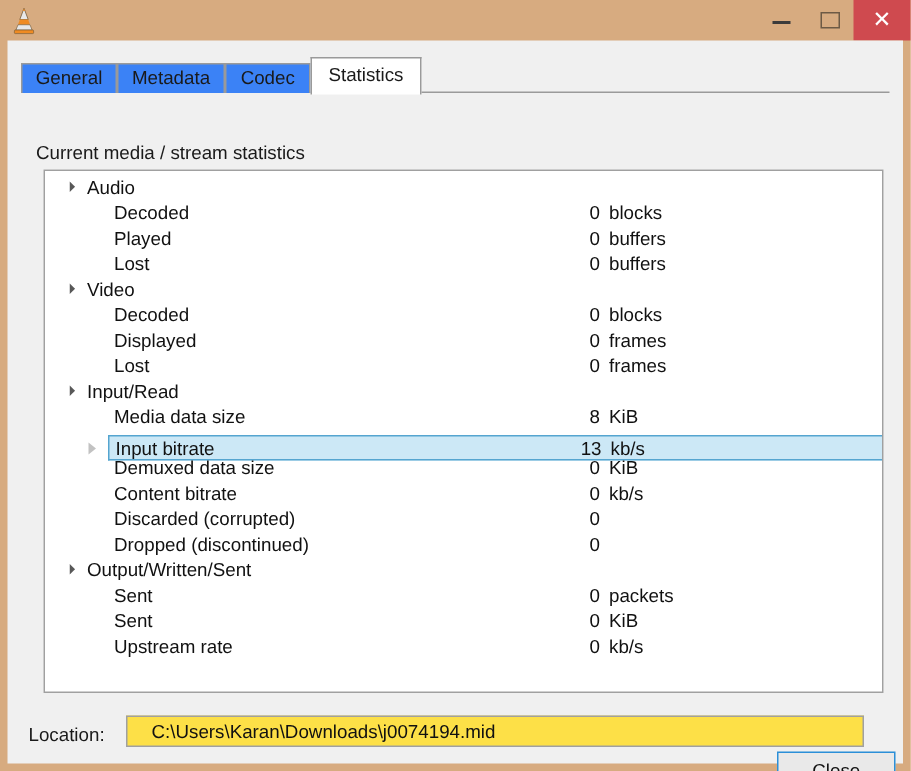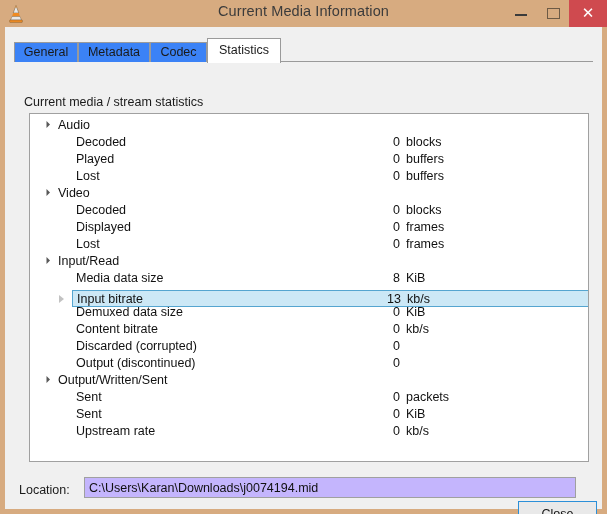--- a/index.html
+++ b/index.html
@@ -210,27 +210,27 @@
     position: absolute;
     left: 14px; top: 456px;
     font-size: 12.5px;
     color: #1a1a1a;
   }
   .location-input {
     position: absolute;
     left: 79px; top: 450px;
     width: 492px;
     height: 21px;
-    background: #c4b5fd;
+    background: #fde047;
     border: 1px solid #a0a0a0;
     box-sizing: border-box;
     font-family: "Liberation Sans", sans-serif;
     font-size: 12.5px;
     color: #111111;
-    padding: 0 4px;
+    padding: 0 16px;
     outline: none;
   }
 
   
   .close-button {
     position: absolute;
     left: 513px; top: 474px;
     width: 79px;
     height: 25px;
     background: #e9e9e9;
@@ -248,21 +248,20 @@
 <div class="window">
 
   <div class="titlebar">
     <svg class="app-icon" viewBox="0 0 20 20">
       <polygon points="10,1.5 7.2,9 12.8,9" fill="#e8e8e8" stroke="#6b5433" stroke-width="0.5"></polygon>
       <polygon points="7.2,9 6,12.5 14,12.5 12.8,9" fill="#ef8b23"></polygon>
       <polygon points="6,12.5 4.6,16 15.4,16 14,12.5" fill="#e8e8e8" stroke="#6b5433" stroke-width="0.4"></polygon>
       <rect x="3.6" y="16" width="12.8" height="2.4" rx="0.6" fill="#ef8b23" stroke="#6b5433" stroke-width="0.4"></rect>
       <polygon points="10,1.5 9.3,3.4 10.7,3.4" fill="#ef8b23"></polygon>
     </svg>
-    <div class="title-text">Current Media Information</div>
 
     <div class="btn-min">
       <span class="min-glyph"></span>
     </div>
     <div class="btn-max">
       <span class="max-glyph"></span>
     </div>
     <div class="btn-close">
       <span class="close-glyph">✕</span>
     </div>
@@ -342,21 +341,21 @@
         <div class="tree-row" style="top: 207px;">
           <span class="row-label leaf">Content bitrate</span>
           <span class="row-value">0</span>
           <span class="row-unit">kb/s</span>
         </div>
         <div class="tree-row" style="top: 224px;">
           <span class="row-label leaf">Discarded (corrupted)</span>
           <span class="row-value">0</span>
         </div>
         <div class="tree-row" style="top: 241px;">
-          <span class="row-label leaf">Output (discontinued)</span>
+          <span class="row-label leaf">Dropped (discontinued)</span>
           <span class="row-value">0</span>
         </div>
         <div class="tree-row" style="top: 258px;">
           <span class="expander-open"></span>
           <span class="row-label group">Output/Written/Sent</span>
         </div>
         <div class="tree-row" style="top: 275px;">
           <span class="row-label leaf">Sent</span>
           <span class="row-value">0</span>
           <span class="row-unit">packets</span>

